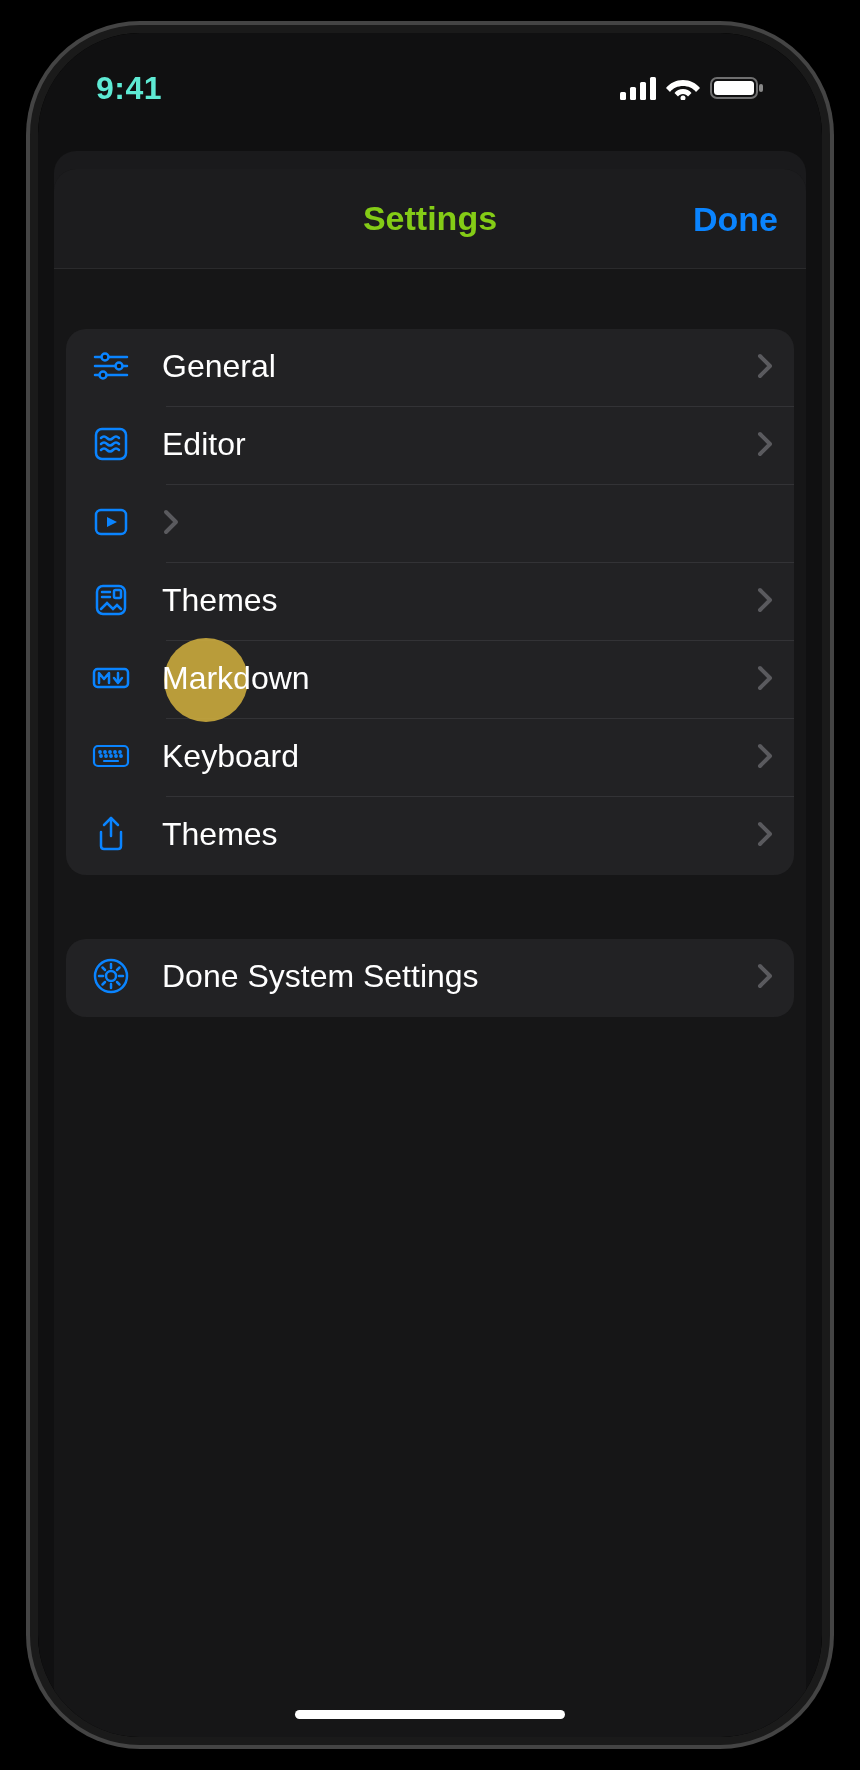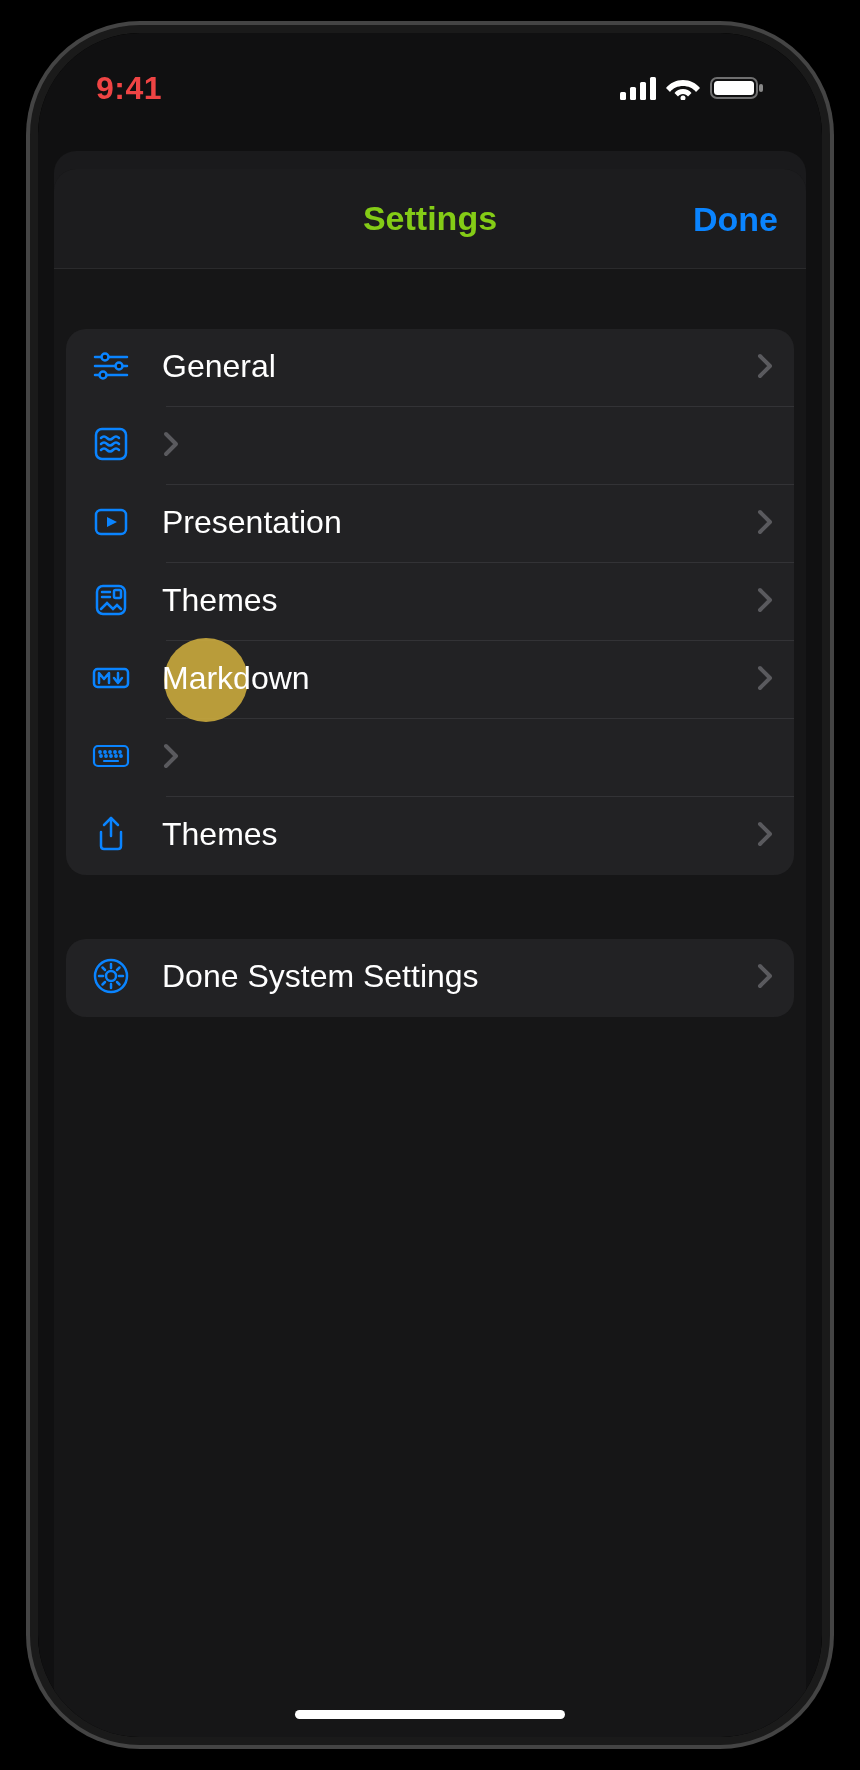--- a/index.html
+++ b/index.html
@@ -30,21 +30,21 @@
     border-radius: 100px;
     overflow: hidden;
   }
   
   .status-bar {
     height: 110px;
     display: flex;
     justify-content: space-between;
     align-items: center;
     padding: 0 58px 0 58px;
-    color: #ef4444;
+    color: #5eead4;
     gap: 10px;
   }
   .status-time {
     font-size: 32px;
     font-weight: 600;
     letter-spacing: 0.5px;
   }
   .status-icons {
     display: flex;
     align-items: center;
@@ -239,36 +239,36 @@
 
           <div class="list-row">
             <span class="row-icon">
               <svg viewBox="0 0 40 40" stroke="#0a84ff" stroke-width="2.5" fill="none" stroke-linecap="round">
                 <rect x="5" y="5" width="30" height="30" rx="6"></rect>
                 <path d="M10 14 Q13 11 16 14 T22 14 T28 14"></path>
                 <path d="M10 20 Q13 17 16 20 T22 20 T28 20"></path>
                 <path d="M10 26 Q13 23 16 26 T22 26 T28 26"></path>
               </svg>
             </span>
+            <span class="row-label">Editor</span>
             <span class="chevron">
               <svg viewBox="0 0 18 28" fill="none" stroke="#5a5a5e" stroke-width="4" stroke-linecap="round" stroke-linejoin="round">
                   <polyline points="4,4 14,14 4,24"></polyline>
                 </svg>
             </span>
             <div class="row-divider"></div>
           </div>
 
           <div class="list-row">
             <span class="row-icon">
               <svg viewBox="0 0 40 40" stroke="#0a84ff" stroke-width="2.5" fill="none" stroke-linejoin="round">
                 <rect x="5" y="8" width="30" height="24" rx="5"></rect>
                 <polygon points="16,15 26,20 16,25" fill="#0a84ff" stroke="none"></polygon>
               </svg>
             </span>
-            <span class="row-label">Presentation</span>
             <span class="chevron">
               <svg viewBox="0 0 18 28" fill="none" stroke="#5a5a5e" stroke-width="4" stroke-linecap="round" stroke-linejoin="round">
                   <polyline points="4,4 14,14 4,24"></polyline>
                 </svg>
             </span>
             <div class="row-divider"></div>
           </div>
 
           <div class="list-row">
             <span class="row-icon">
@@ -318,20 +318,21 @@
                   <circle cx="24" cy="16" r="0.8" fill="#0a84ff"></circle>
                   <circle cx="29" cy="16" r="0.8" fill="#0a84ff"></circle>
                 <circle cx="10" cy="20" r="0.8" fill="#0a84ff"></circle>
                   <circle cx="15" cy="20" r="0.8" fill="#0a84ff"></circle>
                   <circle cx="20" cy="20" r="0.8" fill="#0a84ff"></circle>
                   <circle cx="25" cy="20" r="0.8" fill="#0a84ff"></circle>
                   <circle cx="30" cy="20" r="0.8" fill="#0a84ff"></circle>
                 <line x1="13" y1="25" x2="27" y2="25"></line>
               </svg>
             </span>
+            <span class="row-label">Keyboard</span>
             <span class="chevron">
               <svg viewBox="0 0 18 28" fill="none" stroke="#5a5a5e" stroke-width="4" stroke-linecap="round" stroke-linejoin="round">
                   <polyline points="4,4 14,14 4,24"></polyline>
                 </svg>
             </span>
             <div class="row-divider"></div>
           </div>
 
           <div class="list-row">
             <span class="row-icon">

